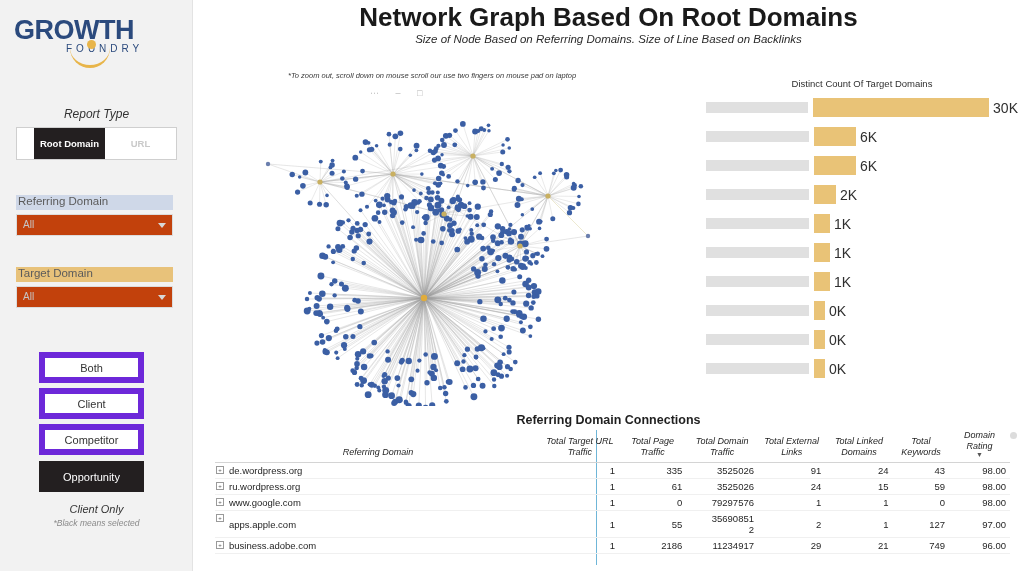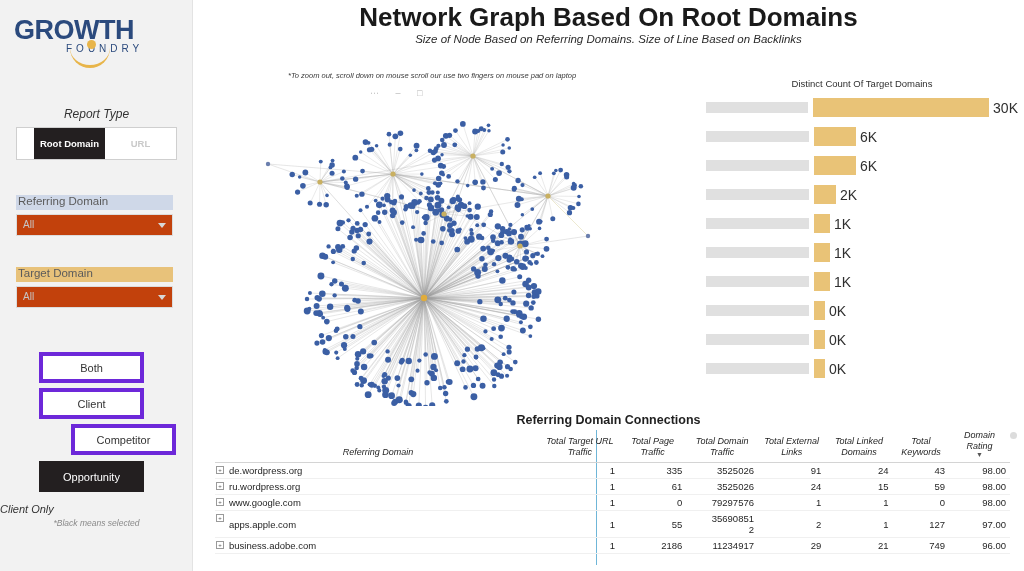--- a/index.html
+++ b/index.html
@@ -111,40 +111,41 @@
     right: 6px; top: 8px;
     width: 0; height: 0;
     border-left: 4px solid transparent;
     border-right: 4px solid transparent;
     border-top: 5px solid #d8d8d8;
   }
   .filter-btn {
     position: absolute;
     left: 39px;
     width: 105px; height: 31px;
-    border: 4px solid #6d28d9;
+    border: 6px solid #6d28d9;
     background: #fff;
     display: flex;
     align-items: center;
     justify-content: center;
     font-size: 11px;
     color: #333;
   }
   .filter-btn.selected {
     background: #231f20;
     color: #fff;
     border-color: #231f20;
   }
   #btn-both { top: 352px; }
   #btn-client { top: 388px; }
-  #btn-competitor { top: 424px; margin-left: 32px; }
+  #btn-competitor { top: 424px; }
   #btn-opportunity { top: 461px; }
   #client-only {
     position: absolute;
     left: 0; top: 503px; width: 193px;
+    text-align: center;
     font-style: italic;
     font-size: 11px;
     color: #333;
   }
   #black-means {
     position: absolute;
     left: 0; top: 518px; width: 193px;
     text-align: center;
     font-style: italic;
     font-size: 8.5px;

